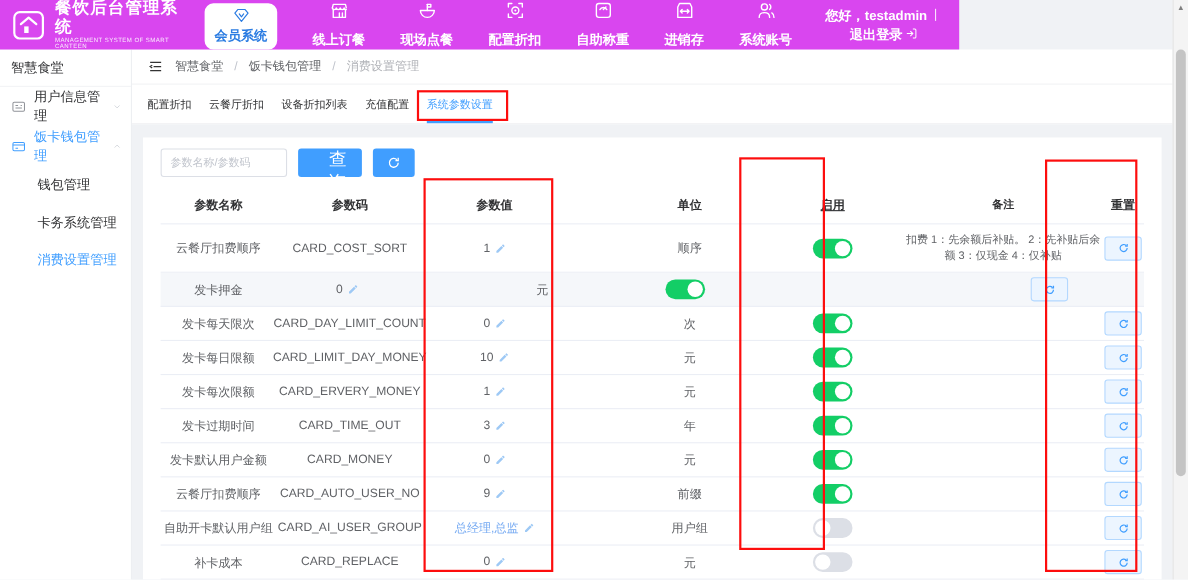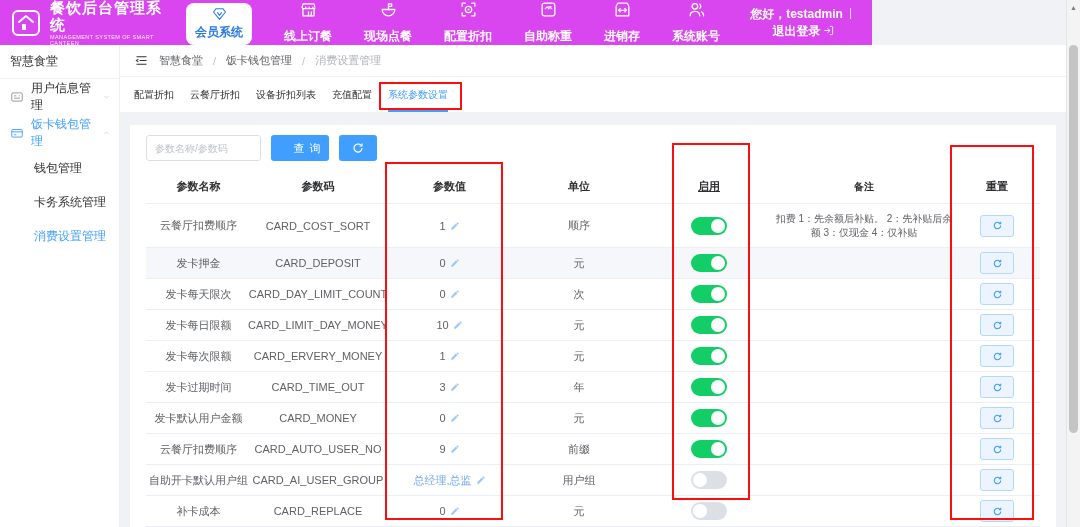--- a/index.html
+++ b/index.html
@@ -42,32 +42,32 @@
   .tabs-bar { position:absolute; left:0; right:0; top:32px; height:36px; background:#fff; border-bottom:1px solid #f0f1f3; display:flex; align-items:stretch; gap:16px; padding:0 14px; font-size:10px; color:#303133; }
   .tab { position:relative; display:flex; align-items:center; cursor:pointer; }
   .tab.active { color:#409eff;justify-content:flex-end; }
   .tab.active::after { content:""; position:absolute; left:0; right:0; bottom:0; height:2px; background:#409eff; }
   .tab .anno { position:absolute; left:-9px; right:-14px; top:5px; bottom:2px; border:2px solid #fd0d0d; pointer-events:none; }
 
   .card { position:absolute; left:10px; right:10px; top:80px; bottom:0; background:#fff; padding:10px 16px 0; }
   .search-row { display:flex; align-items:center; gap:10px; height:26px; margin-bottom:9px; }
   .search-input { width:115px; height:24px; border:1px solid #dcdfe6; border-radius:3px; font-size:10px; padding:12px 8px; color:#606266; outline:none; }
   .search-input::placeholder { color:#c0c4cc; }
-  .btn-query { width:58px; height:26px; background:#409eff; color:#fff; border:none; border-radius:3px; font-size:11px; letter-spacing:5px; padding-left:19px; cursor:pointer; }
+  .btn-query { width:58px; height:26px; background:#409eff; color:#fff; border:none; border-radius:3px; font-size:16px; letter-spacing:5px; padding-left:19px; cursor:pointer; }
   .btn-refresh { width:38px; height:26px; background:#409eff; border:none; border-radius:3px; color:#fff; display:flex; align-items:center; justify-content:center; cursor:pointer; }
   .btn-refresh svg { width:12px; height:12px; stroke:#fff; fill:none; stroke-width:2.4; }
 
   
   .tbl { font-size:11px; color:#606266; }
   .th-row { display:flex; height:34px; border-bottom:1px solid #ebeef5; font-weight:bold; color:#303133; }
   .tr { display:flex; height:31px; border-bottom:1px solid #ebeef5; }
   .tr.tall { height:44px; }
   .tr.hover { background:#f5f7fa; }
   .td,.th { display:flex; align-items:center; justify-content:center; text-align:center; }
-  .c-name{width:105px;} .c-code{width:134px;} .c-value{width:129px;} .c-unit{width:130px;}
+  .c-name{width:105px;} .c-code{width:134px;} .c-value{width:129px;} .c-unit{width:130px;margin-left:48px;}
   .c-enable{width:130px;text-decoration:underline;} .c-remark{width:180px;} .c-reset{flex:1;}
   .c-remark{ font-size:10px; line-height:14px; }
   .edit-ic { width:10px; height:10px; fill:#9ec9f5; margin-left:4px; flex:none; cursor:pointer; }
   .val-text { color:#606266; }
   .tr.blueval .val-text { color:#74a9f2; }
   .toggle { width:36px; height:18px; border-radius:9px; background:#13ce66; position:relative; cursor:pointer; }
   .toggle::after { content:""; position:absolute; right:2px; top:2px; width:14px; height:14px; border-radius:50%; background:#fff; }
   .toggle.off { background:#dcdfe6; }
   .toggle.off::after { left:2px; right:auto; }
   .reset-btn { width:34px; height:22px; background:#ecf5ff; border:1px solid #b3d8ff; border-radius:3px; color:#409eff; display:flex; align-items:center; justify-content:center; cursor:pointer; }
@@ -260,21 +260,20 @@
         <svg viewBox="0 0 24 24">
                     <path d="M19 12a7 7 0 1 1-2-4.9"></path>
                     <path d="M19 4v4h-4" fill="none"></path>
                   </svg>
       </button>
     </div>
   </div>
 
   <div class="tr hover">
     <div class="td c-name">发卡押金</div>
-    <div class="td c-code">CARD_DEPOSIT</div>
     <div class="td c-value">
       <span class="val-text">0</span>
       <svg class="edit-ic" viewBox="0 0 24 24">
                   <path d="M3 17.2V21h3.8L17.8 10 14 6.2 3 17.2zM20.7 7a1 1 0 0 0 0-1.4l-2.3-2.3a1 1 0 0 0-1.4 0L15.1 5.2l3.7 3.7L20.7 7z"></path>
                 </svg>
     </div>
     <div class="td c-unit">元</div>
     <div class="td c-enable">
       <div class="toggle"></div>
     </div>

